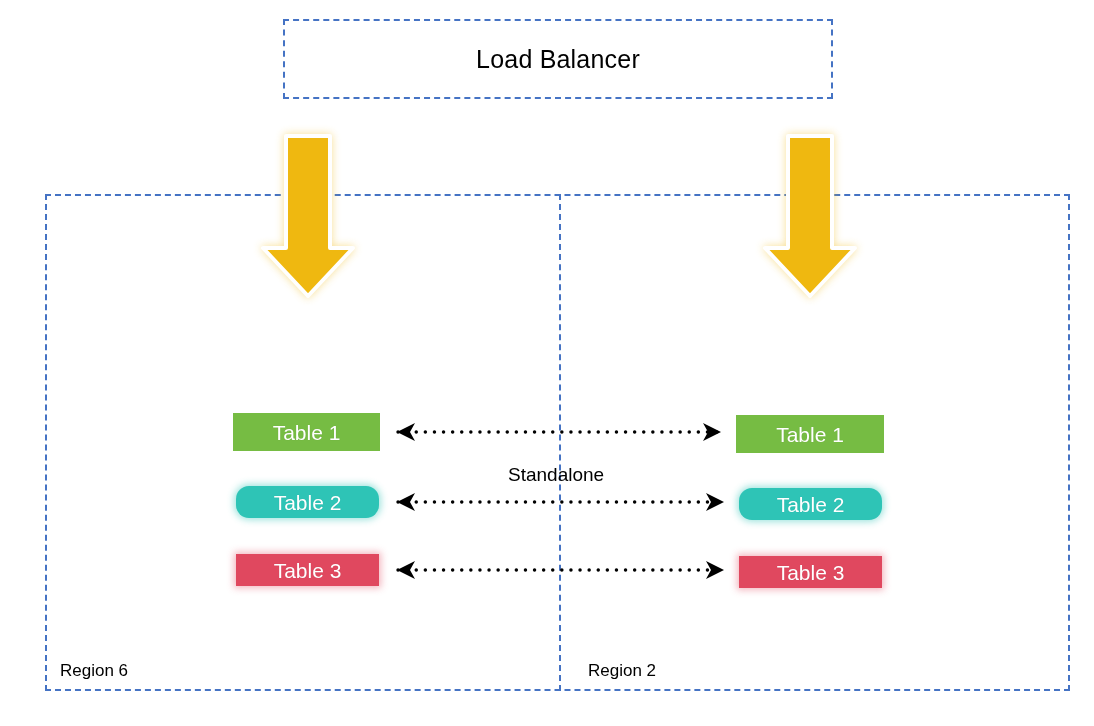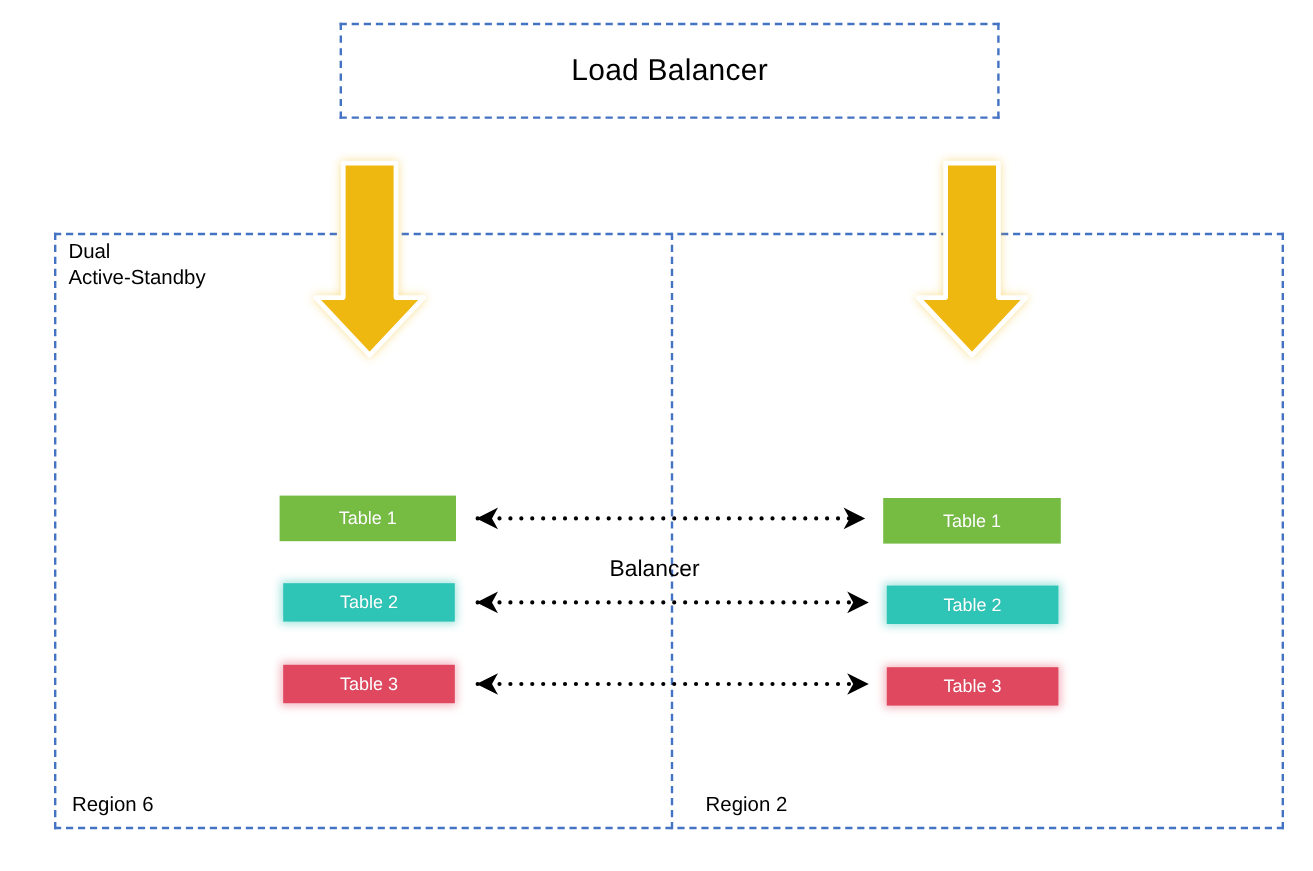--- a/index.html
+++ b/index.html
@@ -106,27 +106,27 @@
     color: #000000;
   }
 
   
   .table-chip {
     position: absolute;
     display: flex;
     align-items: center;
     justify-content: center;
     color: #ffffff;
-    font-size: 15px;
+    font-size: 21px;
     line-height: 1;
     box-sizing: border-box;
     text-shadow: 0 0 1px rgba(0,0,0,0.12);
   }
   .chip-t1 { }
-  .chip-t2 { box-shadow: 0 0 7px 2px rgba(46,196,182,0.45); }
+  .chip-t2 { box-shadow: 0 0 7px 2px rgba(46,196,182,0.45); border-radius: 13px; }
   .chip-t3 { box-shadow: 0 0 7px 2px rgba(224,72,95,0.40); text-align: center; }
 
   
   #l-table-1 { left: 233px; top: 413px; width: 147px; height: 38px; }
   #l-table-2 { left: 236px; top: 486px; width: 143px; height: 32px; }
   #l-table-3 { left: 236px; top: 554px; width: 143px; height: 32px; }
   
   #r-table-1 { left: 736px; top: 415px; width: 148px; height: 38px; }
   #r-table-2 { left: 739px; top: 488px; width: 143px; height: 32px; }
   #r-table-3 { left: 739px; top: 556px; width: 143px; height: 32px; }
@@ -164,22 +164,20 @@
 <div id="canvas">
 
   <div class="dashed-box" id="load-balancer">
     <div class="lb-label">Load Balancer</div>
   </div>
 
   <div class="dashed-box" id="outer-region-box"></div>
 
   <div id="region-divider"></div>
 
-  <div class="corner-label" id="dual-label">Dual
-Active-Standby</div>
 
   <div class="corner-label" id="region1-label">Region 6</div>
 
   <div class="corner-label" id="region2-label">Region 2</div>
 
 
   <div class="table-chip chip-t1" id="l-table-1" style="background:#76bc43;">
     <span>Table 1</span>
   </div>
   <div class="table-chip chip-t2" id="l-table-2" style="background:#2ec4b6;">
@@ -211,21 +209,21 @@
     <path d="M 16 13 L 34 4 L 29 13 L 34 22 Z" fill="#000000"></path>
     <path d="M 343 13 L 325 4 L 330 13 L 325 22 Z" fill="#000000"></path>
   </svg>
 
   <svg class="replicate-arrow" id="arrow-3" viewBox="0 0 359 26">
     <line x1="17" y1="13" x2="342" y2="13" stroke="#000000" stroke-width="3.4" stroke-linecap="round" stroke-dasharray="0.1 9"></line>
     <path d="M 16 13 L 34 4 L 29 13 L 34 22 Z" fill="#000000"></path>
     <path d="M 343 13 L 325 4 L 330 13 L 325 22 Z" fill="#000000"></path>
   </svg>
 
-  <div id="replicate-label">Balancer</div>
+  <div id="replicate-label">Standalone</div>
 
   <svg class="big-arrow" id="big-arrow-left" viewBox="0 0 110 172">
     <path d="M 33 6 L 77 6 L 77 118 L 100 118 L 55 166 L 10 118 L 33 118 Z" fill="#efb810" stroke="#ffffff" stroke-width="4" stroke-linejoin="round"></path>
   </svg>
 
   <svg class="big-arrow" id="big-arrow-right" viewBox="0 0 110 172">
     <path d="M 33 6 L 77 6 L 77 118 L 100 118 L 55 166 L 10 118 L 33 118 Z" fill="#efb810" stroke="#ffffff" stroke-width="4" stroke-linejoin="round"></path>
   </svg>
 
 </div>

